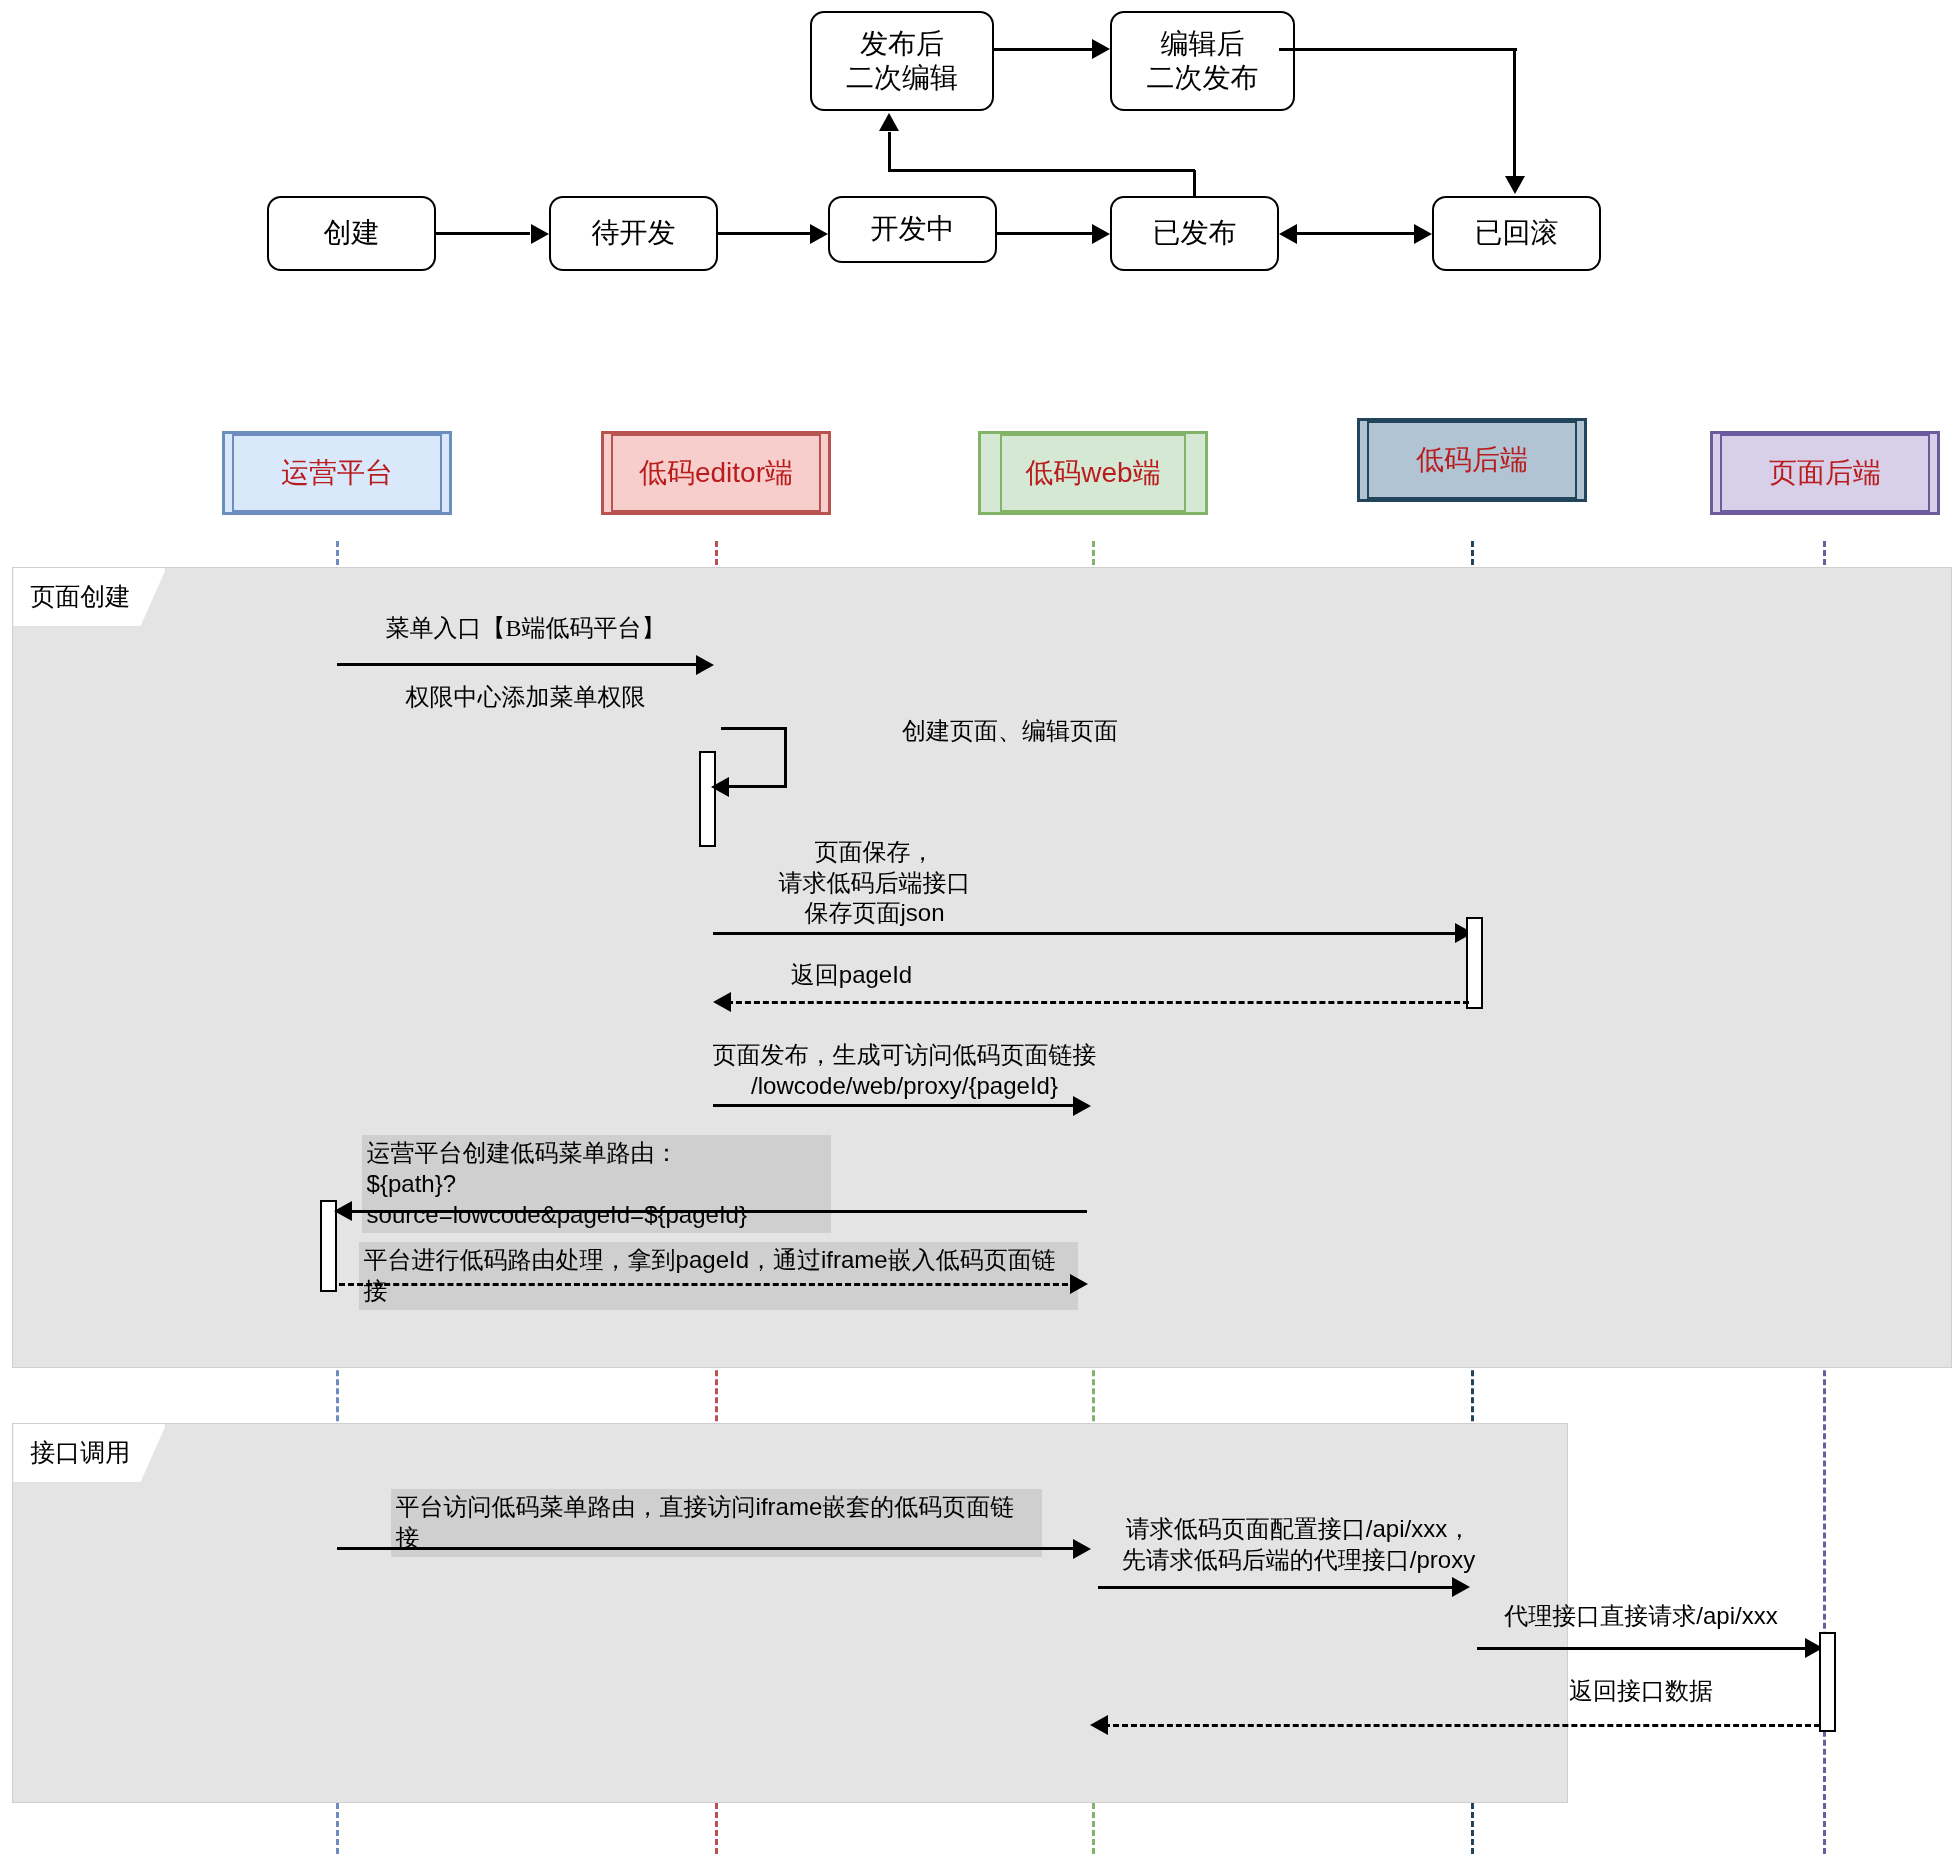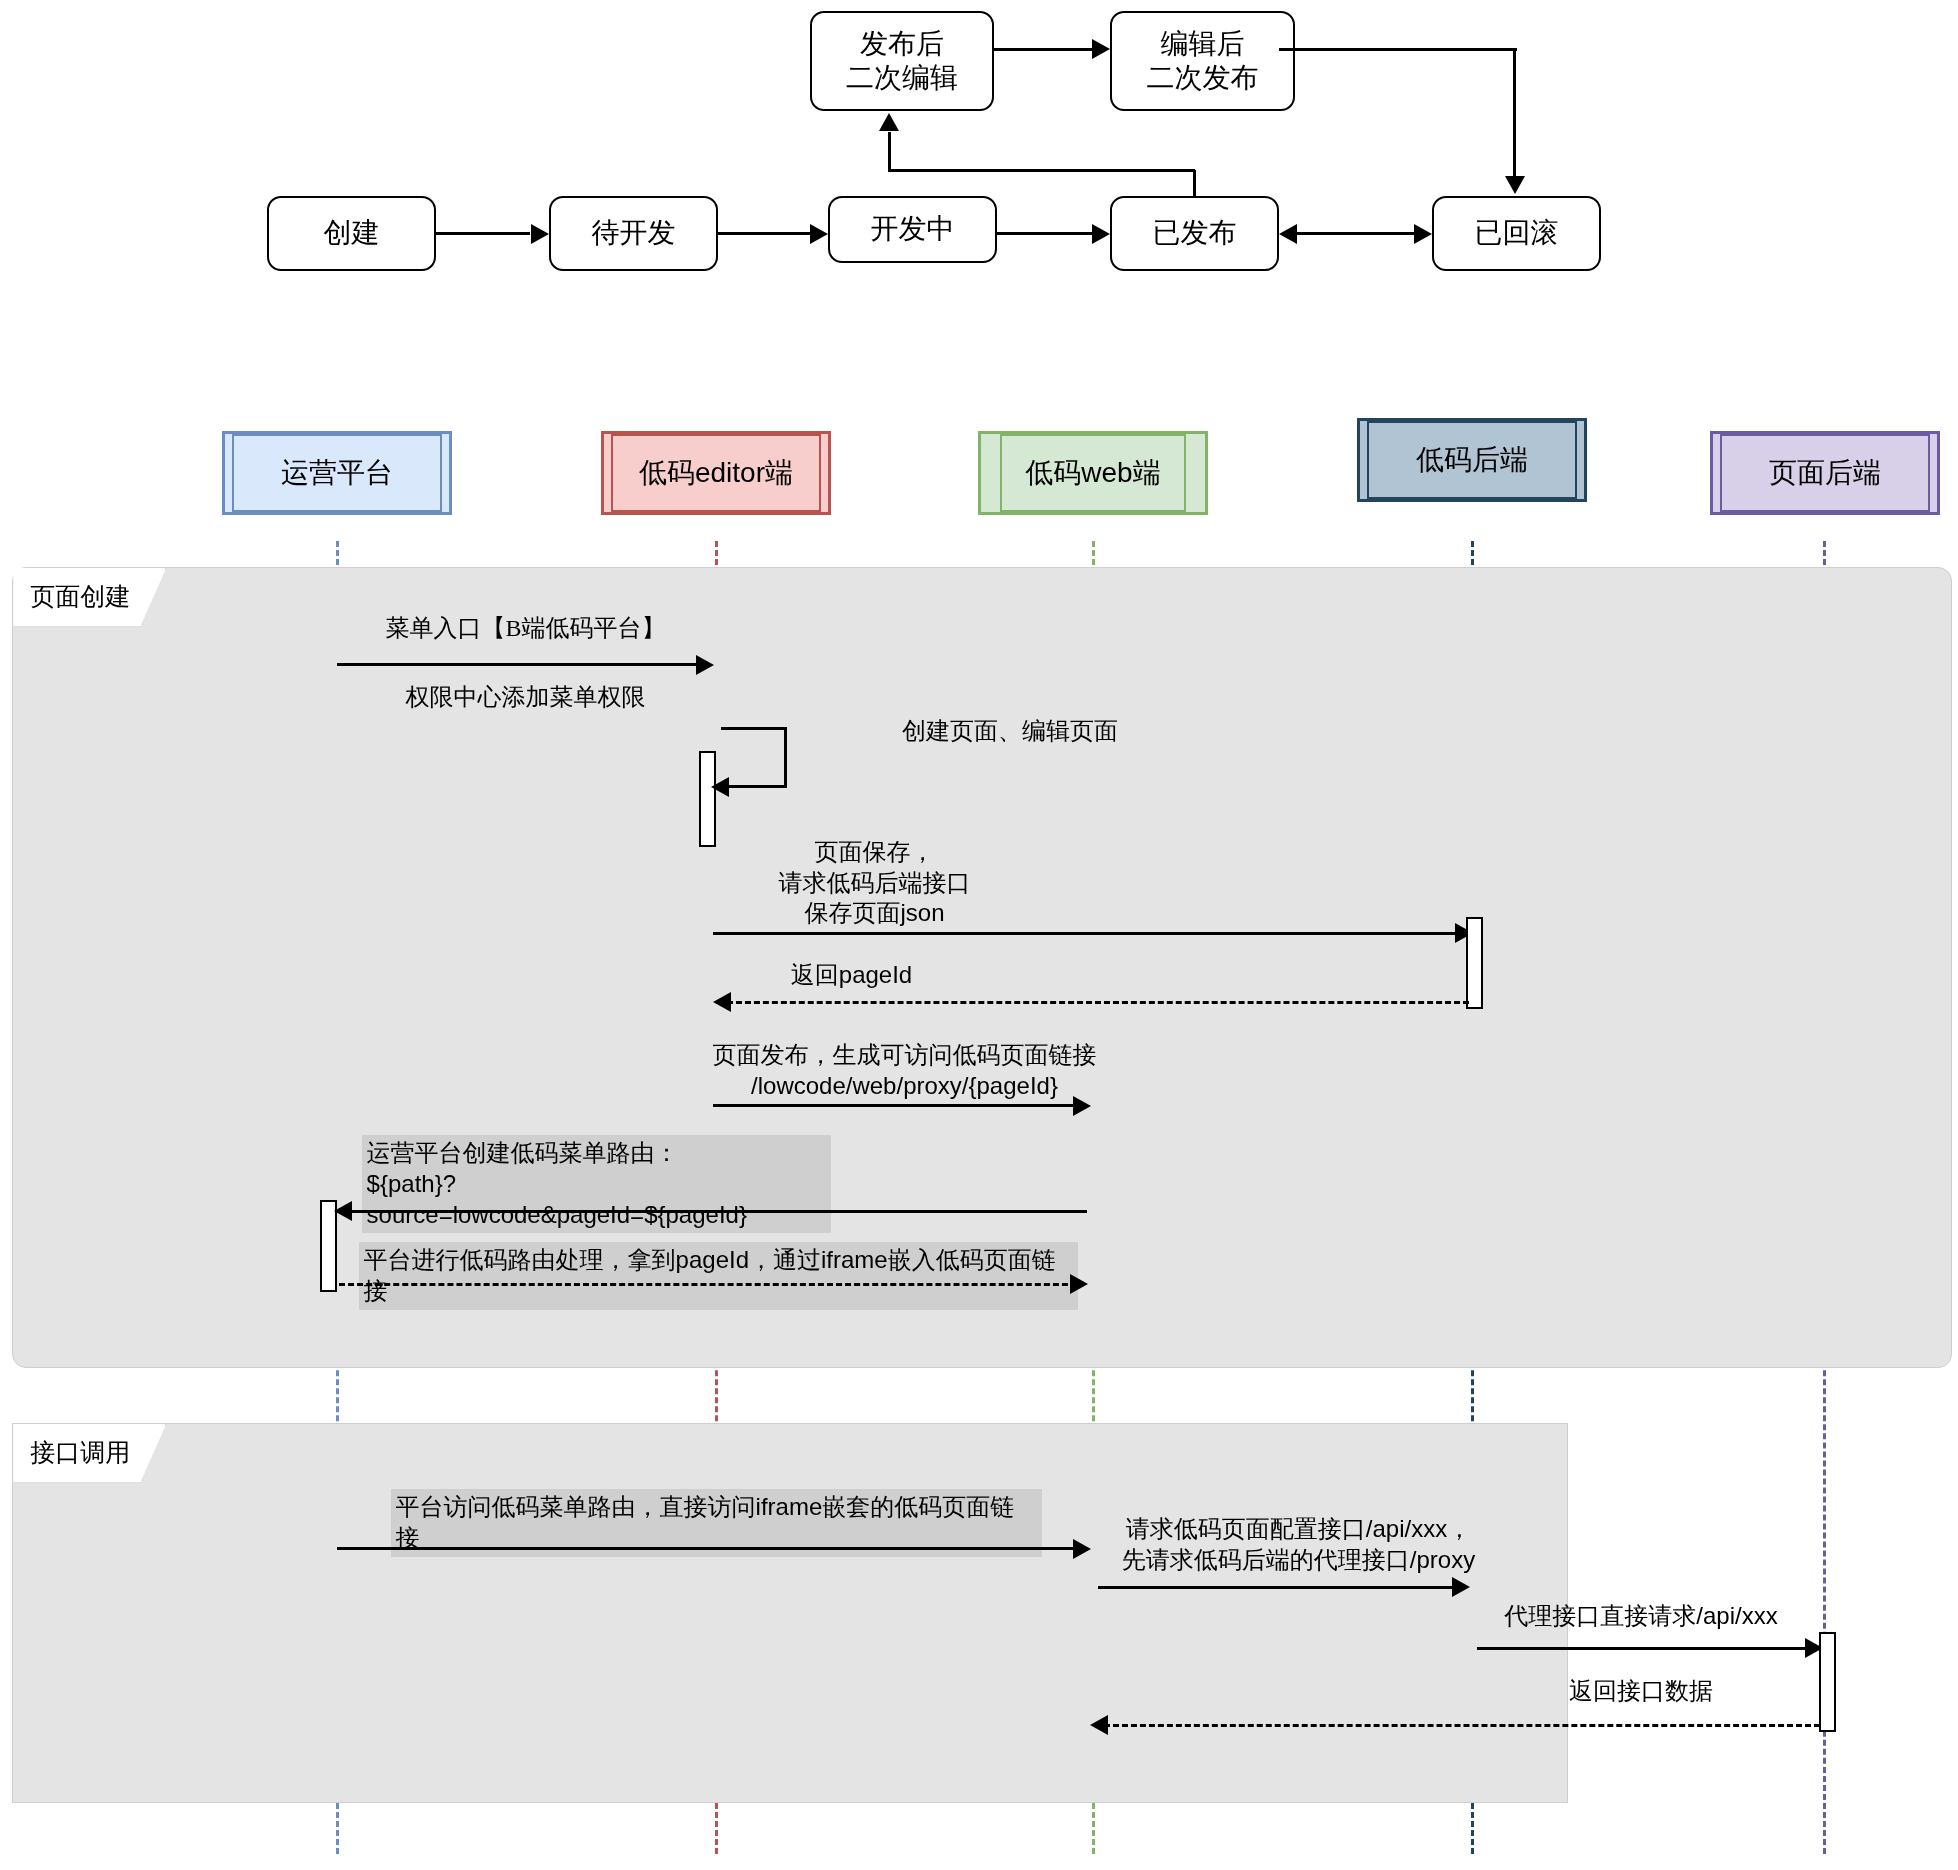--- a/index.html
+++ b/index.html
@@ -21,21 +21,21 @@
   .arrow.r{border-top:10px solid transparent;border-bottom:10px solid transparent;border-left:18.4px solid #000;}
   .arrow.l{border-top:10px solid transparent;border-bottom:10px solid transparent;border-right:18.4px solid #000;}
   .arrow.u{border-left:10px solid transparent;border-right:10px solid transparent;border-bottom:18.4px solid #000;}
   .arrow.d{border-left:10px solid transparent;border-right:10px solid transparent;border-top:18.4px solid #000;}
 
   
   .participant{
     position:absolute;box-sizing:border-box;
     width:230px;height:84px;
     display:flex;align-items:center;justify-content:center;
-    font-size:28px;color:#000000;
+    font-size:28px;color:#b91c1c;
   }
   .participant .inner{
     box-sizing:border-box;width:100%;height:100%;
     display:flex;align-items:center;justify-content:center;
   }
   .lifeline{position:absolute;width:3.8px;top:0;}
   .fragment{
     position:absolute;box-sizing:border-box;
     background:#e4e4e4;border:1.5px solid #cfcfcf;
   }
@@ -121,21 +121,21 @@
     <div class="participant" style="left:978px;top:431px;background:#d5e8d4;border:3.1px solid #82b366;">
       <div class="inner" style="border:2.3px solid #82b366;margin:19px;">低码web端</div>
     </div>
     <div class="participant" style="left:1357px;top:418px;background:#b1c4d4;border:3.1px solid #23445d;">
       <div class="inner" style="border:2.3px solid #23445d;margin:7px;">低码后端</div>
     </div>
     <div class="participant" style="left:1710px;top:431px;background:#d8d0e8;border:3.1px solid #6c5b9e;">
       <div class="inner" style="border:2.3px solid #6c5b9e;margin:7px;">页面后端</div>
     </div>
 
-    <div class="fragment" style="left:12.3px;top:567px;width:1940px;height:801px;border-radius:14px;">
+    <div class="fragment" style="left:12.3px;top:567px;width:1940px;height:801px;">
       <div class="frag-label">页面创建</div>
     </div>
 
     <div class="msg-label c" style="left:337px;top:613px;width:377px;font-family:Liberation Serif, serif;">菜单入口【B端低码平台】</div>
     <div class="msg-line" style="left:337px;top:663px;width:359px;"></div>
     <div class="arrow r" style="left:696px;top:655px;"></div>
 
     <div class="msg-label c" style="left:337px;top:682px;width:377px;">权限中心添加菜单权限</div>
 
     <div class="activation" style="left:699px;top:751px;height:96px;"></div>

